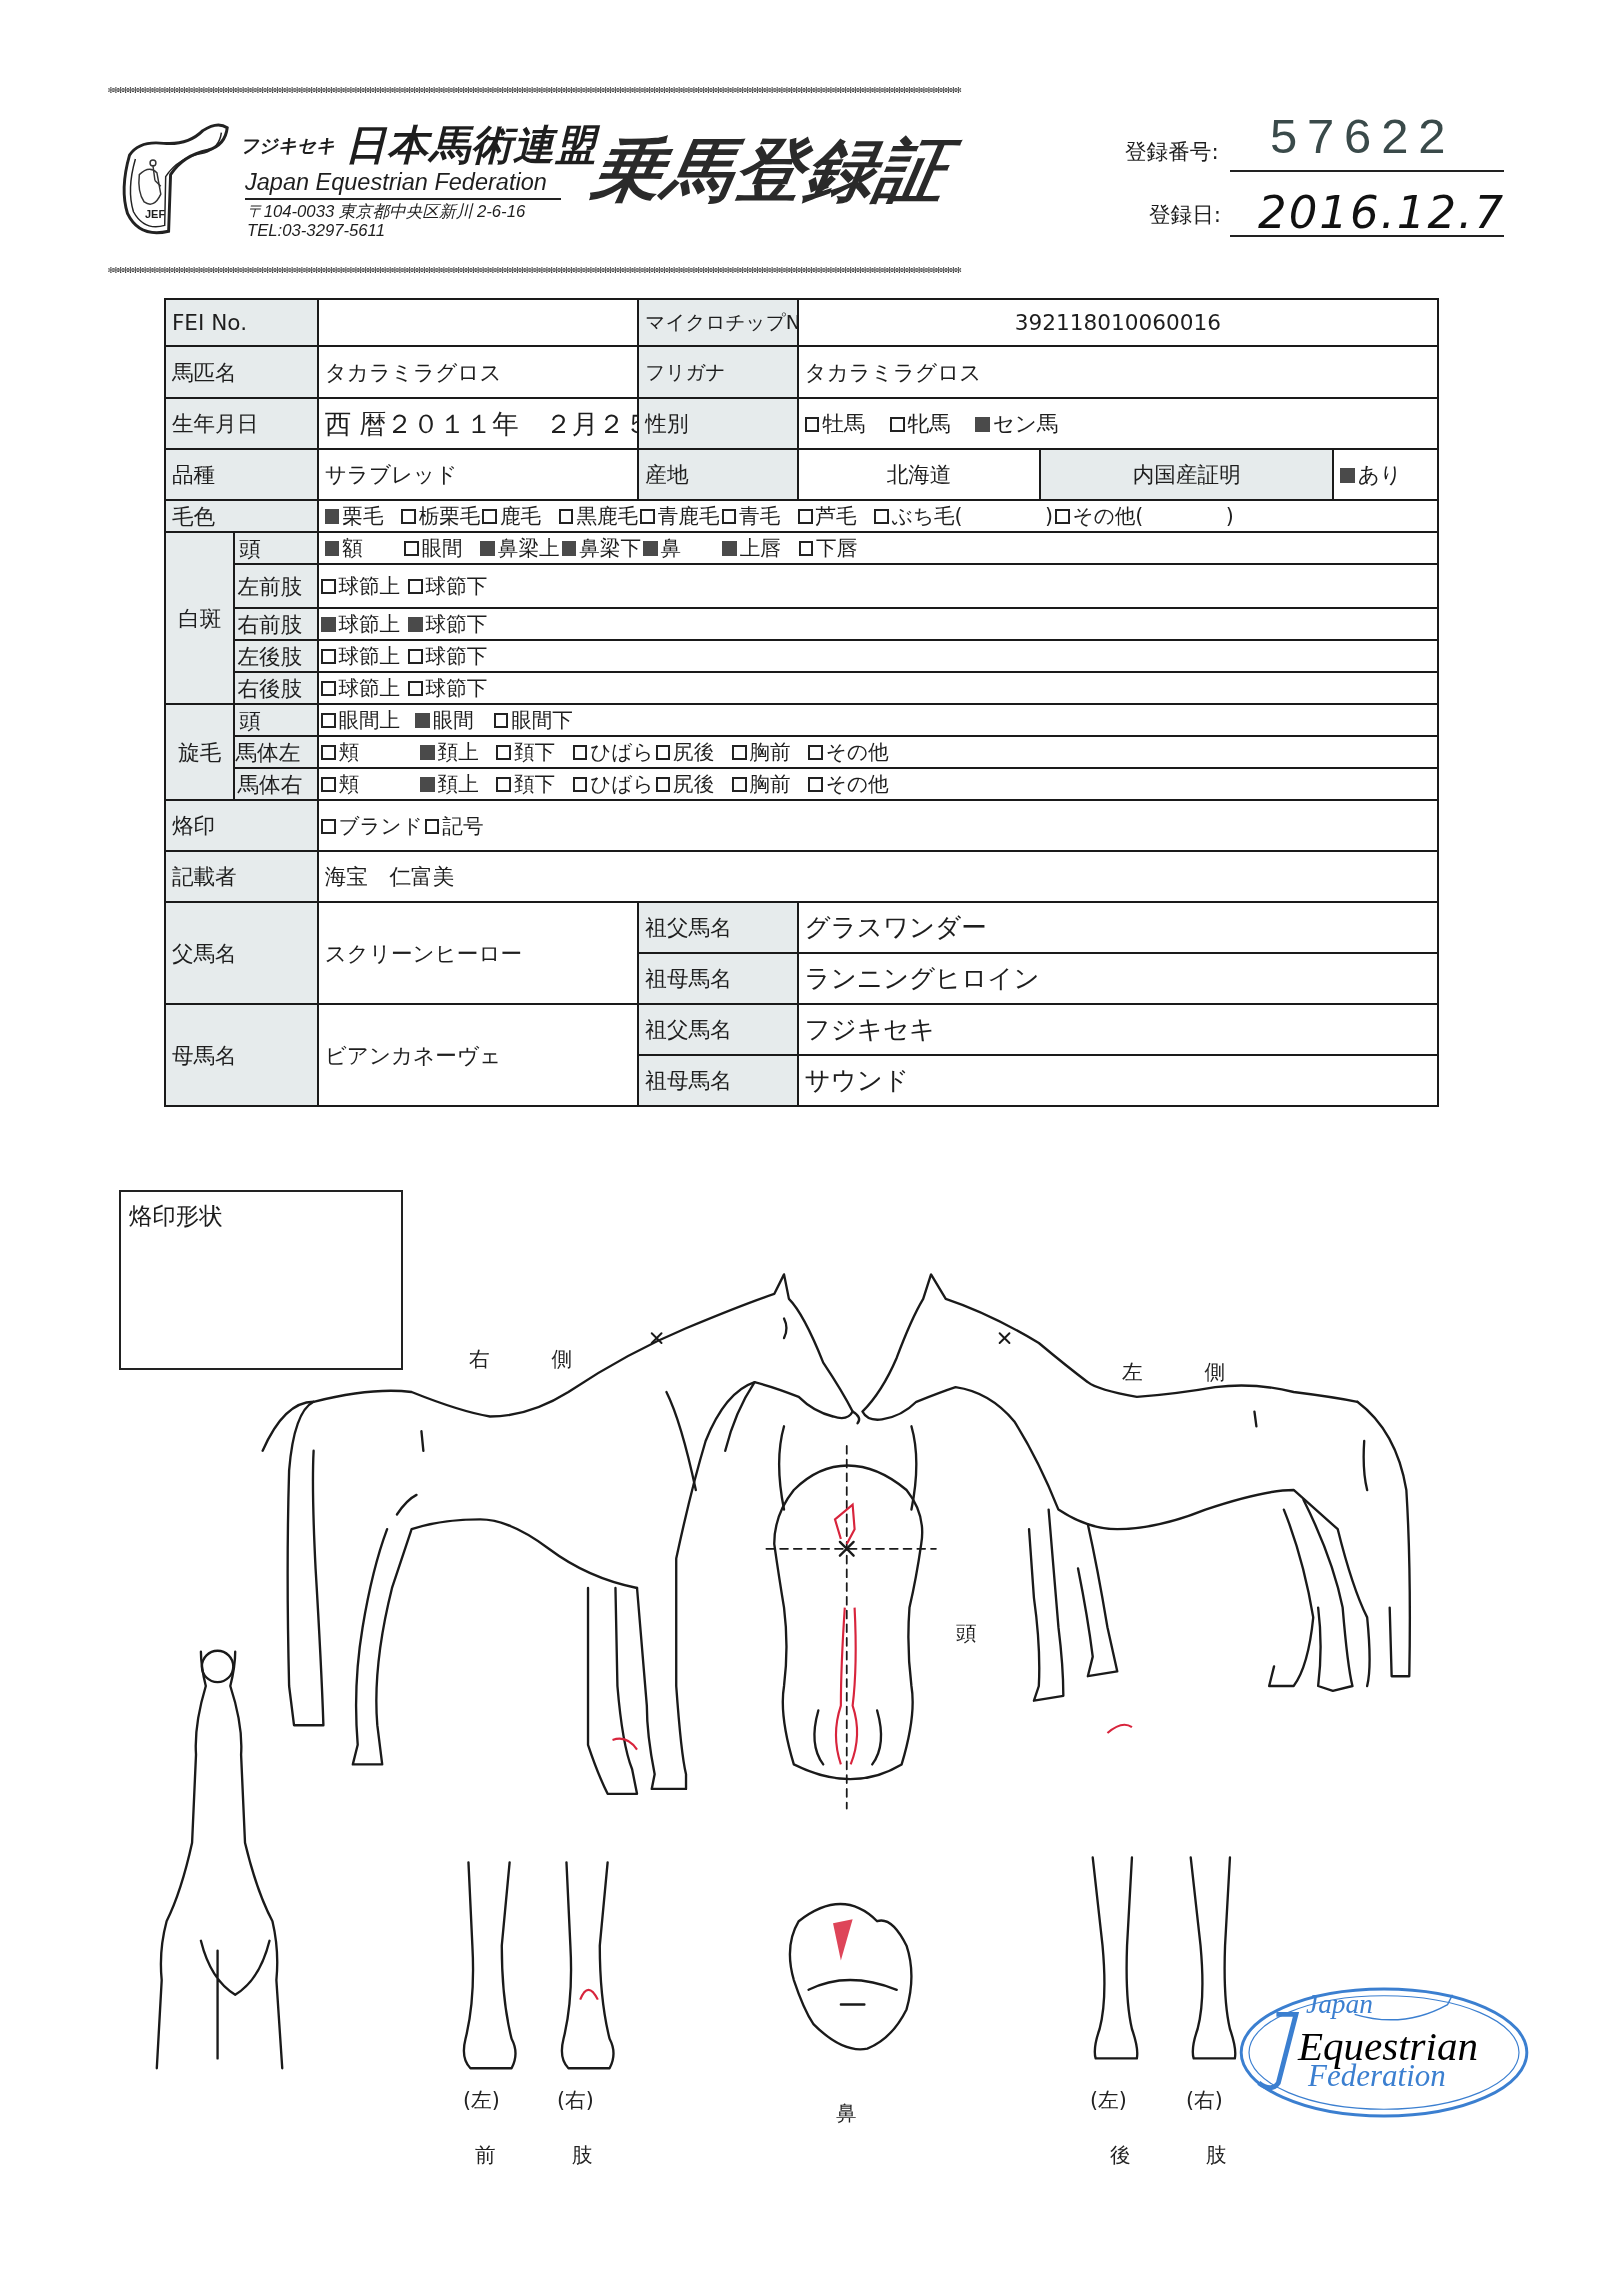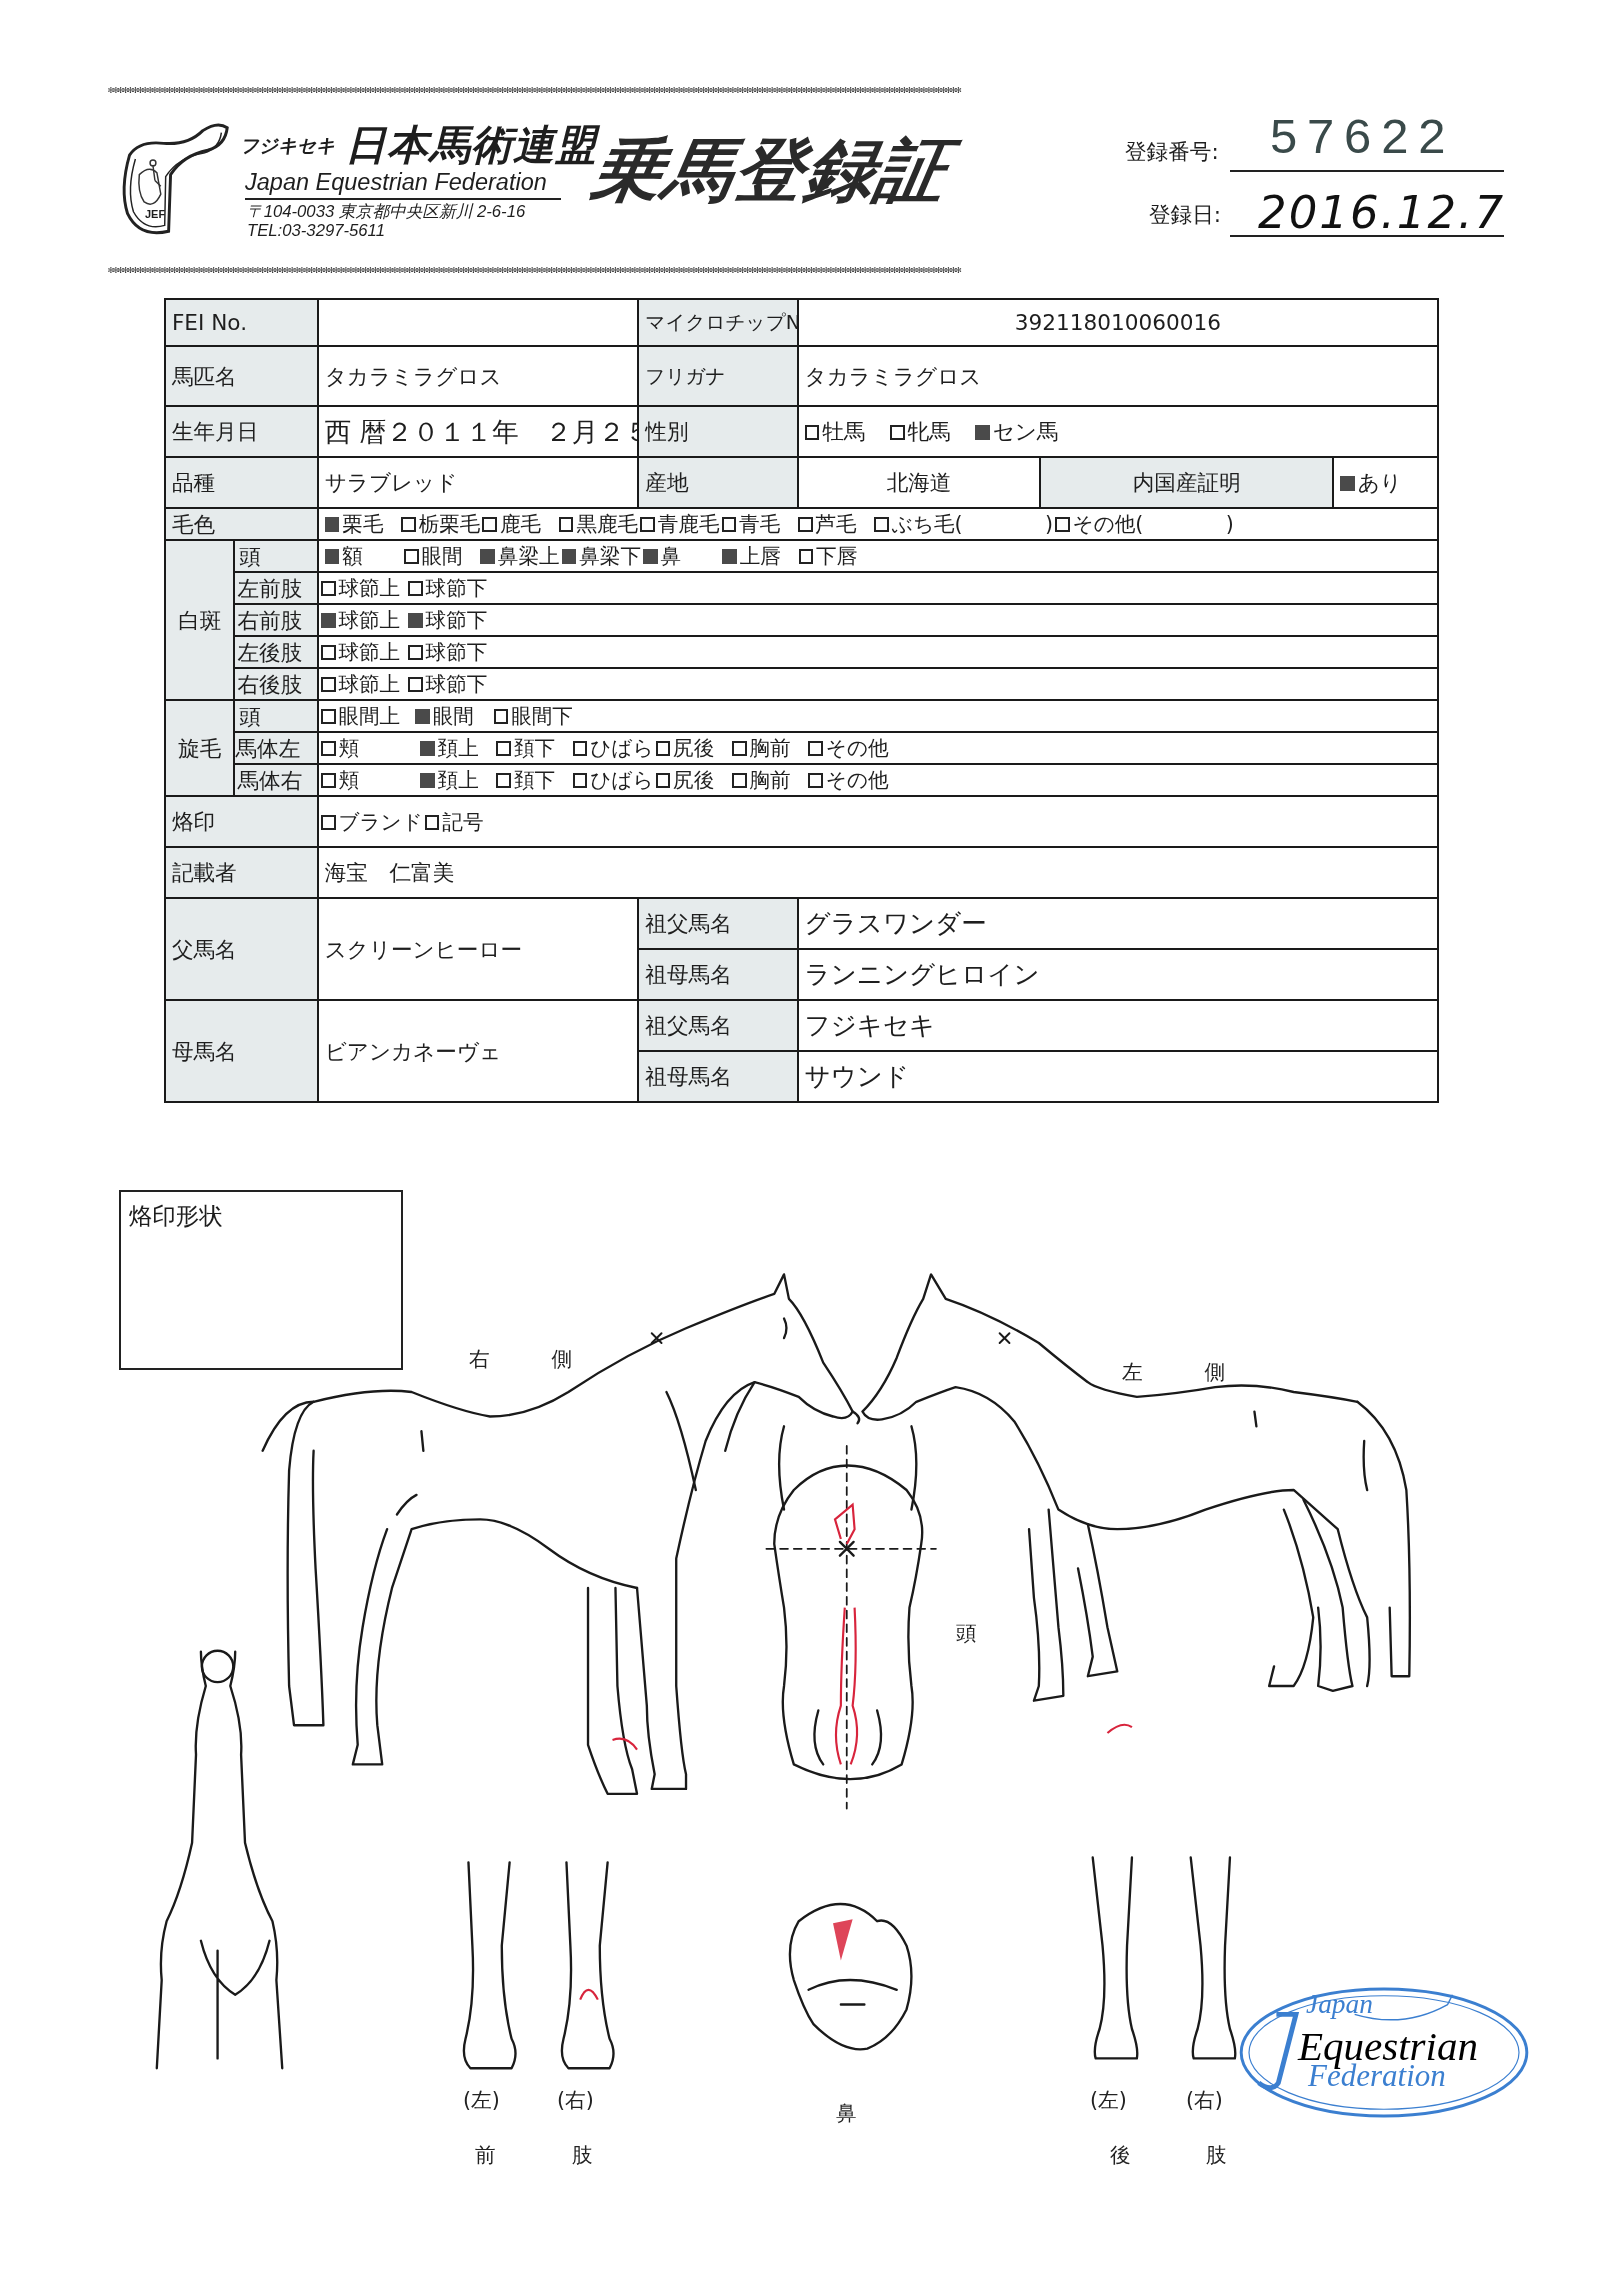--- a/index.html
+++ b/index.html
@@ -86,21 +86,21 @@
   </colgroup>
 
   <tbody>
       <tr style="height:47px">
     <td class="lbl" colspan="2">FEI No.</td>
     <td colspan="2"></td>
     <td class="lbl" style="font-size:19.6px">マイクロチップNo.</td>
     <td colspan="5" class="center">392118010060016</td>
   </tr>
 
-  <tr style="height:60px">
+  <tr style="height:52px">
     <td class="lbl" colspan="2">馬匹名</td>
     <td colspan="2" class="big">タカラミラグロス</td>
     <td class="lbl" style="font-size:19.6px">フリガナ</td>
     <td colspan="5" class="big">タカラミラグロス</td>
   </tr>
 
   <tr style="height:51px">
     <td class="lbl" colspan="2">生年月日</td>
     <td colspan="2" style="font-size:26.5px">西 暦２０１１年　２月２５日 生</td>
     <td class="lbl">性別</td>
@@ -127,21 +127,21 @@
     </td>
   </tr>
 
   <tr style="height:32px">
     <td class="lbl center" rowspan="5" style="padding:0">白斑</td>
     <td class="lbl" style="padding:0 3.9px">頭</td>
     <td colspan="8" style="font-size:20.6px">
       <span class="opt" style="margin-right:41px"><span class="chk on"></span><span>額</span></span><span class="opt"><span class="chk"></span><span>眼間</span></span><span class="opt" style="margin-right:2px"><span class="chk on"></span><span>鼻梁上</span></span><span class="opt" style="margin-right:2px"><span class="chk on"></span><span>鼻梁下</span></span><span class="opt" style="margin-right:41px"><span class="chk on"></span><span>鼻</span></span><span class="opt"><span class="chk on"></span><span>上唇</span></span><span class="opt"><span class="chk"></span><span>下唇</span></span>
     </td>
   </tr>
-  <tr style="height:32px">
+  <tr style="height:44px">
     <td class="lbl" style="padding:0 2px">左前肢</td>
     <td colspan="8" style="font-size:20.6px;padding-left:2px">
       <span class="opt" style="margin-right:7.8px"><span class="chk"></span><span>球節上</span></span><span class="opt"><span class="chk"></span><span>球節下</span></span>
     </td>
   </tr>
   <tr style="height:32px">
     <td class="lbl" style="padding:0 2px">右前肢</td>
     <td colspan="8" style="font-size:20.6px;padding-left:2px">
       <span class="opt" style="margin-right:7.8px"><span class="chk on"></span><span>球節上</span></span><span class="opt"><span class="chk on"></span><span>球節下</span></span>
     </td>

